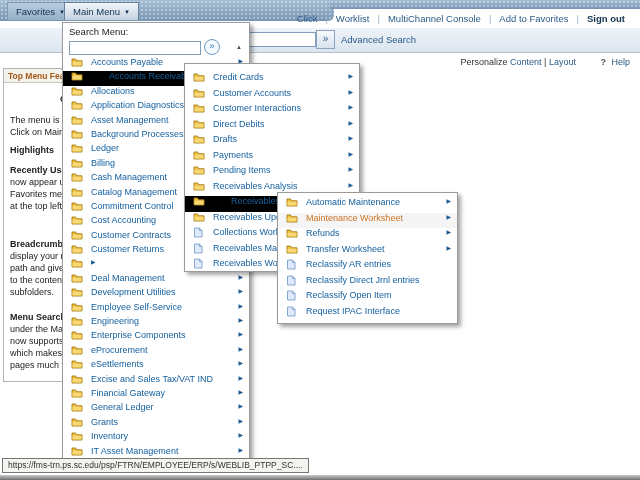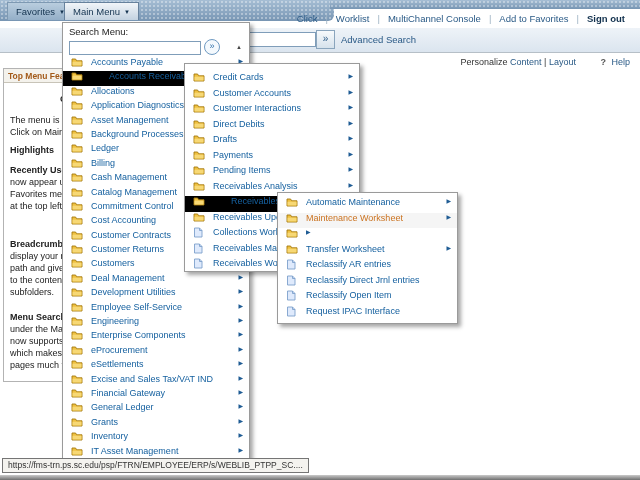--- a/index.html
+++ b/index.html
@@ -307,21 +307,20 @@
           <span class="mlabel">Customer Returns</span>
           <span class="marrow">▶</span>
         </div>
         <div class="mrow">
           <span class="micon">
             <svg width="12" height="10" viewBox="0 0 12 10">
               <path d="M1 3 L1 9 L11 9 L11 3.8 L5.6 3.8 L4.6 2 L1 2 Z" fill="#efc140" stroke="#a5790f" stroke-width="0.9"></path>
               <path d="M1.5 4.7 L10.5 4.7 L10.5 8.5 L1.5 8.5 Z" fill="#f7d875"></path>
             </svg>
           </span>
-          <span class="mlabel">Customers</span>
           <span class="marrow">▶</span>
         </div>
         <div class="mrow">
           <span class="micon">
             <svg width="12" height="10" viewBox="0 0 12 10">
               <path d="M1 3 L1 9 L11 9 L11 3.8 L5.6 3.8 L4.6 2 L1 2 Z" fill="#efc140" stroke="#a5790f" stroke-width="0.9"></path>
               <path d="M1.5 4.7 L10.5 4.7 L10.5 8.5 L1.5 8.5 Z" fill="#f7d875"></path>
             </svg>
           </span>
           <span class="mlabel">Deal Management</span>
@@ -610,20 +609,21 @@
         <span class="mlabel">Maintenance Worksheet</span>
         <span class="marrow">▶</span>
       </div>
       <div class="mrow">
         <span class="micon">
           <svg width="12" height="10" viewBox="0 0 12 10">
             <path d="M1 3 L1 9 L11 9 L11 3.8 L5.6 3.8 L4.6 2 L1 2 Z" fill="#efc140" stroke="#a5790f" stroke-width="0.9"></path>
             <path d="M1.5 4.7 L10.5 4.7 L10.5 8.5 L1.5 8.5 Z" fill="#f7d875"></path>
           </svg>
         </span>
+        <span class="mlabel">Refunds</span>
         <span class="marrow">▶</span>
       </div>
       <div class="mrow">
         <span class="micon">
           <svg width="12" height="10" viewBox="0 0 12 10">
             <path d="M1 3 L1 9 L11 9 L11 3.8 L5.6 3.8 L4.6 2 L1 2 Z" fill="#efc140" stroke="#a5790f" stroke-width="0.9"></path>
             <path d="M1.5 4.7 L10.5 4.7 L10.5 8.5 L1.5 8.5 Z" fill="#f7d875"></path>
           </svg>
         </span>
         <span class="mlabel">Transfer Worksheet</span>

